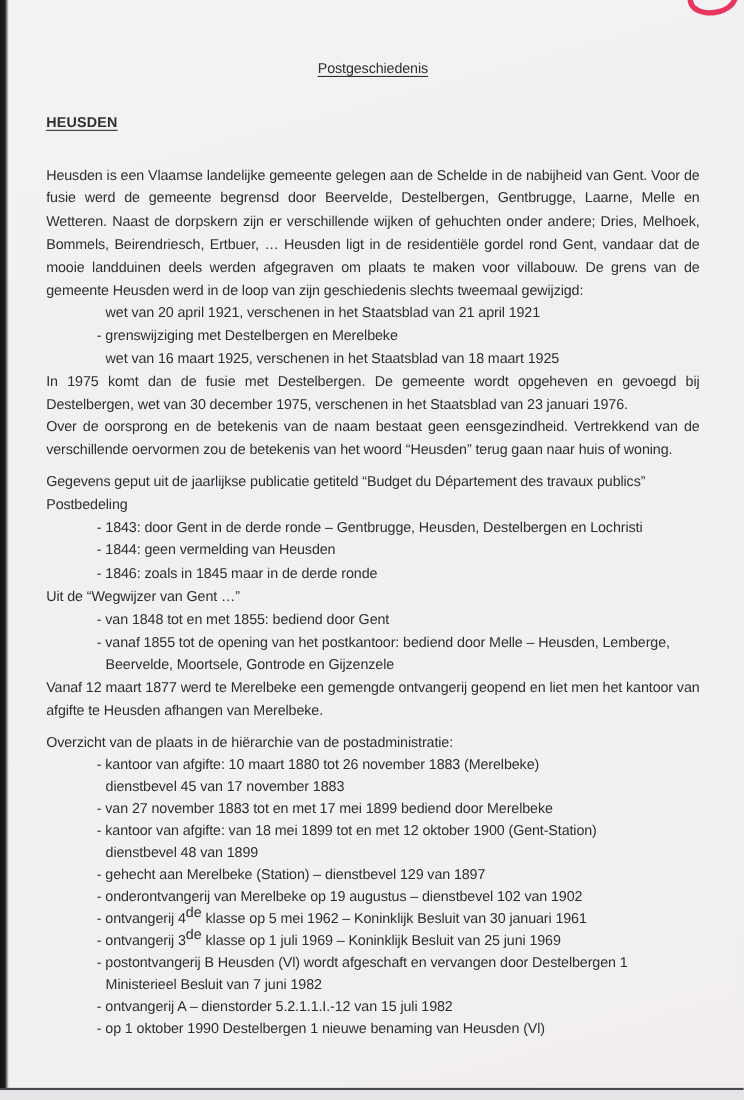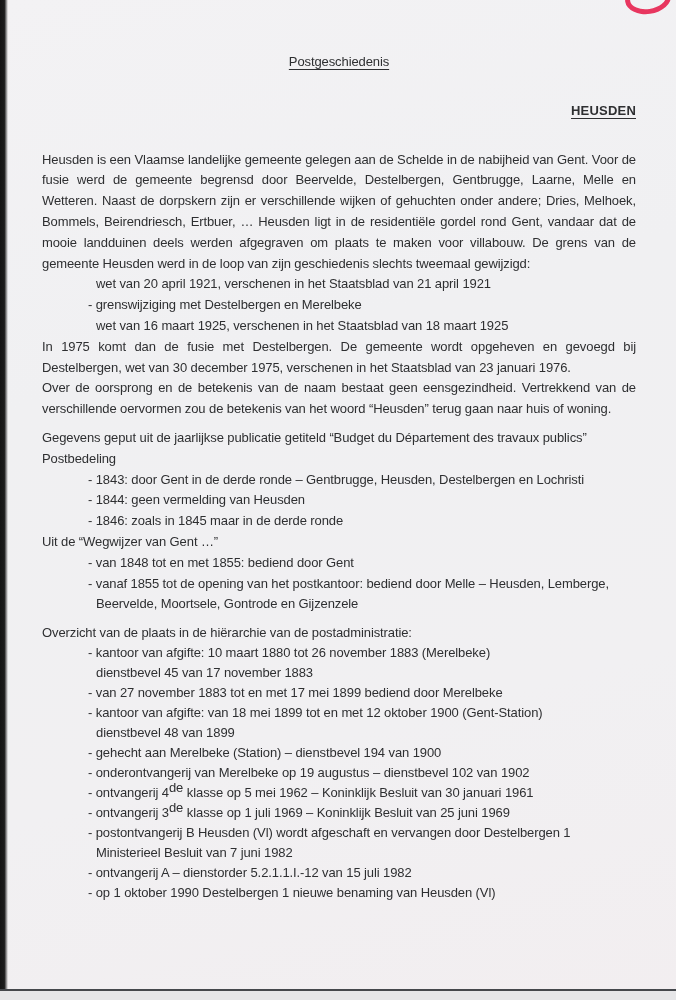--- a/index.html
+++ b/index.html
@@ -29,21 +29,21 @@
     box-sizing:border-box;
   }
   .doc{
     position:absolute;left:42px;right:40px;top:36px;
     color:#2e2f31;font-size:13px;line-height:20.8px;letter-spacing:-0.1px;margin-top:16px;
   }
   .title{
     text-align:center;text-decoration:underline;text-underline-offset:3px;
   }
   .subtitle{
-    text-align:right;font-weight:bold;text-decoration:underline;text-underline-offset:3px;
+    text-align:left;font-weight:bold;text-decoration:underline;text-underline-offset:3px;
     margin-top:28px;letter-spacing:0.2px;
   }
   .para{text-align:justify;}
   .first-para{margin-top:28px;}
   .li{padding-left:46px;}
   .li-cont{padding-left:54px;}
   .sec-gap{height:8px;}
   .overzicht div{line-height:20px;}
   sup{font-size:13px;line-height:0;vertical-align:super;letter-spacing:0;}
 </style>
@@ -73,31 +73,32 @@
     <div>Gegevens geput uit de jaarlijkse publicatie getiteld “Budget du Département des travaux publics”</div>
     <div>Postbedeling</div>
     <div class="li">- 1843: door Gent in de derde ronde – Gentbrugge, Heusden, Destelbergen en Lochristi</div>
     <div class="li">- 1844: geen vermelding van Heusden</div>
     <div class="li">- 1846: zoals in 1845 maar in de derde ronde</div>
 
     <div>Uit de “Wegwijzer van Gent …”</div>
     <div class="li">- van 1848 tot en met 1855: bediend door Gent</div>
     <div class="li">- vanaf 1855 tot de opening van het postkantoor: bediend door Melle – Heusden, Lemberge,</div>
     <div class="li-cont">Beervelde, Moortsele, Gontrode en Gijzenzele</div>
+    <div class="para">Vanaf 12 maart 1877 werd te Merelbeke een gemengde ontvangerij geopend en liet men het kantoor van afgifte te Heusden afhangen van Merelbeke.</div>
 
     <div class="sec-gap"></div>
 
     <div class="overzicht">
       <div>Overzicht van de plaats in de hiërarchie van de postadministratie:</div>
       <div class="li">- kantoor van afgifte: 10 maart 1880 tot 26 november 1883 (Merelbeke)</div>
       <div class="li-cont">dienstbevel 45 van 17 november 1883</div>
       <div class="li">- van 27 november 1883 tot en met 17 mei 1899 bediend door Merelbeke</div>
       <div class="li">- kantoor van afgifte: van 18 mei 1899 tot en met 12 oktober 1900 (Gent-Station)</div>
       <div class="li-cont">dienstbevel 48 van 1899</div>
-      <div class="li">- gehecht aan Merelbeke (Station) – dienstbevel 194 van 1900</div>
+      <div class="li">- gehecht aan Merelbeke (Station) – dienstbevel 129 van 1897</div>
       <div class="li">- onderontvangerij van Merelbeke op 19 augustus – dienstbevel 102 van 1902</div>
       <div class="li"><span>- ontvangerij 4</span><sup>de</sup><span> klasse op 5 mei 1962 – Koninklijk Besluit van 30 januari 1961</span></div>
       <div class="li"><span>- ontvangerij 3</span><sup>de</sup><span> klasse op 1 juli 1969 – Koninklijk Besluit van 25 juni 1969</span></div>
       <div class="li">- postontvangerij B Heusden (Vl) wordt afgeschaft en vervangen door Destelbergen 1</div>
       <div class="li-cont">Ministerieel Besluit van 7 juni 1982</div>
       <div class="li">- ontvangerij A – dienstorder 5.2.1.1.I.-12 van 15 juli 1982</div>
       <div class="li">- op 1 oktober 1990 Destelbergen 1 nieuwe benaming van Heusden (Vl)</div>
     </div>
 
   </div>

